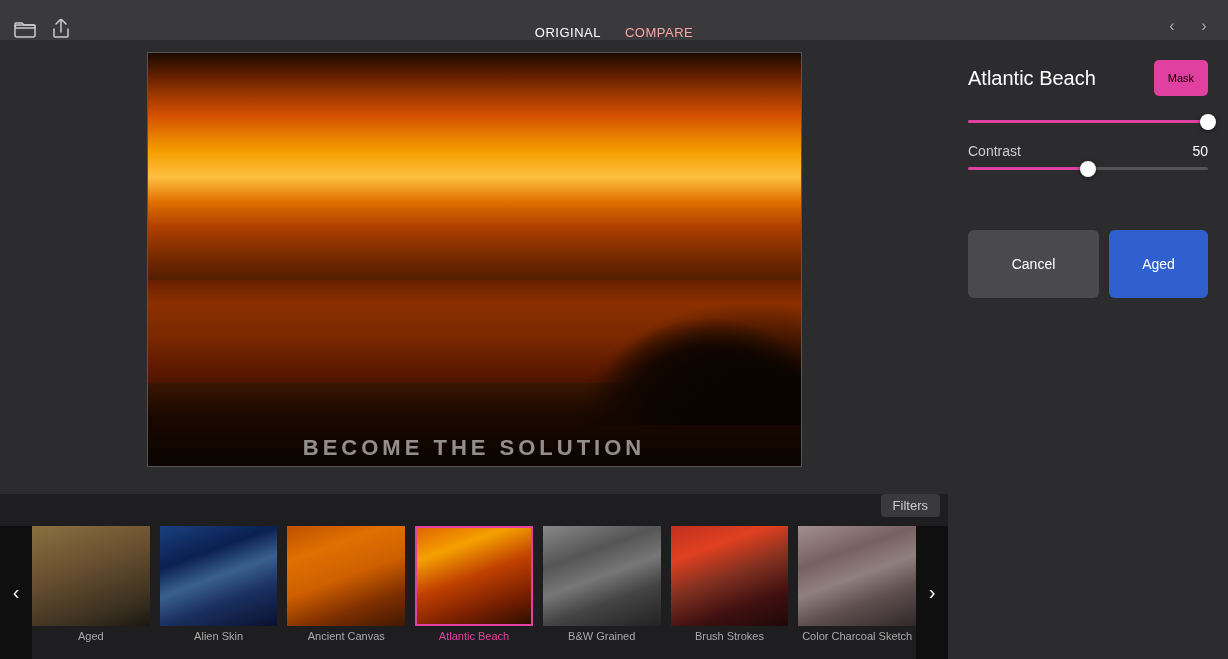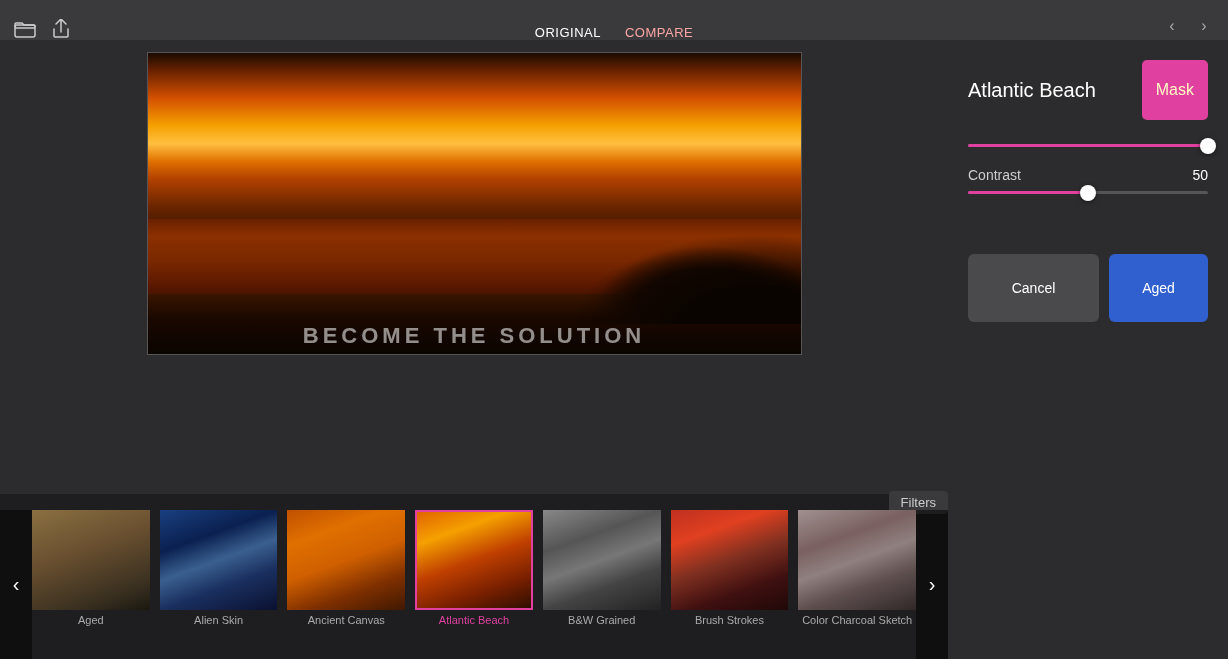--- a/index.html
+++ b/index.html
@@ -73,21 +73,21 @@
       display: flex;
       flex-direction: column;
       align-items: center;
       justify-content: flex-start;
       padding-top: 12px;
       overflow: hidden;
     }
 
     #main-image {
       width: 655px;
-      height: 303px;
+      height: 415px;
       background: linear-gradient(
         170deg,
         #c44800 0%,
         #e86000 15%,
         #f5a000 25%,
         #ff7700 35%,
         #c03000 50%,
         #7a2000 65%,
         #4a1500 80%,
         #2a0d00 100%
@@ -170,25 +170,25 @@
       bottom: 0;
       left: 0;
       right: 0;
       height: 165px;
       background: #1e1e20;
       display: flex;
       flex-direction: column;
     }
 
     #filter-strip-header {
-      height: 16px;
-      display: flex;
-      align-items: center;
+      height: 32px;
+      display: flex;
+      align-items: flex-start;
       justify-content: flex-end;
-      padding: 0 0;
+      padding: 0 8px;
     }
 
     #filters-btn {
       background: #3a3a3c;
       border: none;
       color: #ccc;
       font-size: 13px;
       padding: 4px 12px;
       border-radius: 4px;
       cursor: pointer;
@@ -304,25 +304,25 @@
     }
 
     #panel-title {
       font-size: 20px;
       font-weight: 500;
       color: #fff;
     }
 
     #mask-btn {
       background: #e040a0;
-      color: #fef9c3;
+      color: #000000;
       border: none;
-      padding: 21px 14px;
+      padding: 12px 14px;
       border-radius: 5px;
-      font-size: 16px;
+      font-size: 11px;
       cursor: pointer;
       font-weight: 500;
     }
 
     .slider-row {
       margin-bottom: 20px;
     }
 
     .slider-header {
       display: flex;

